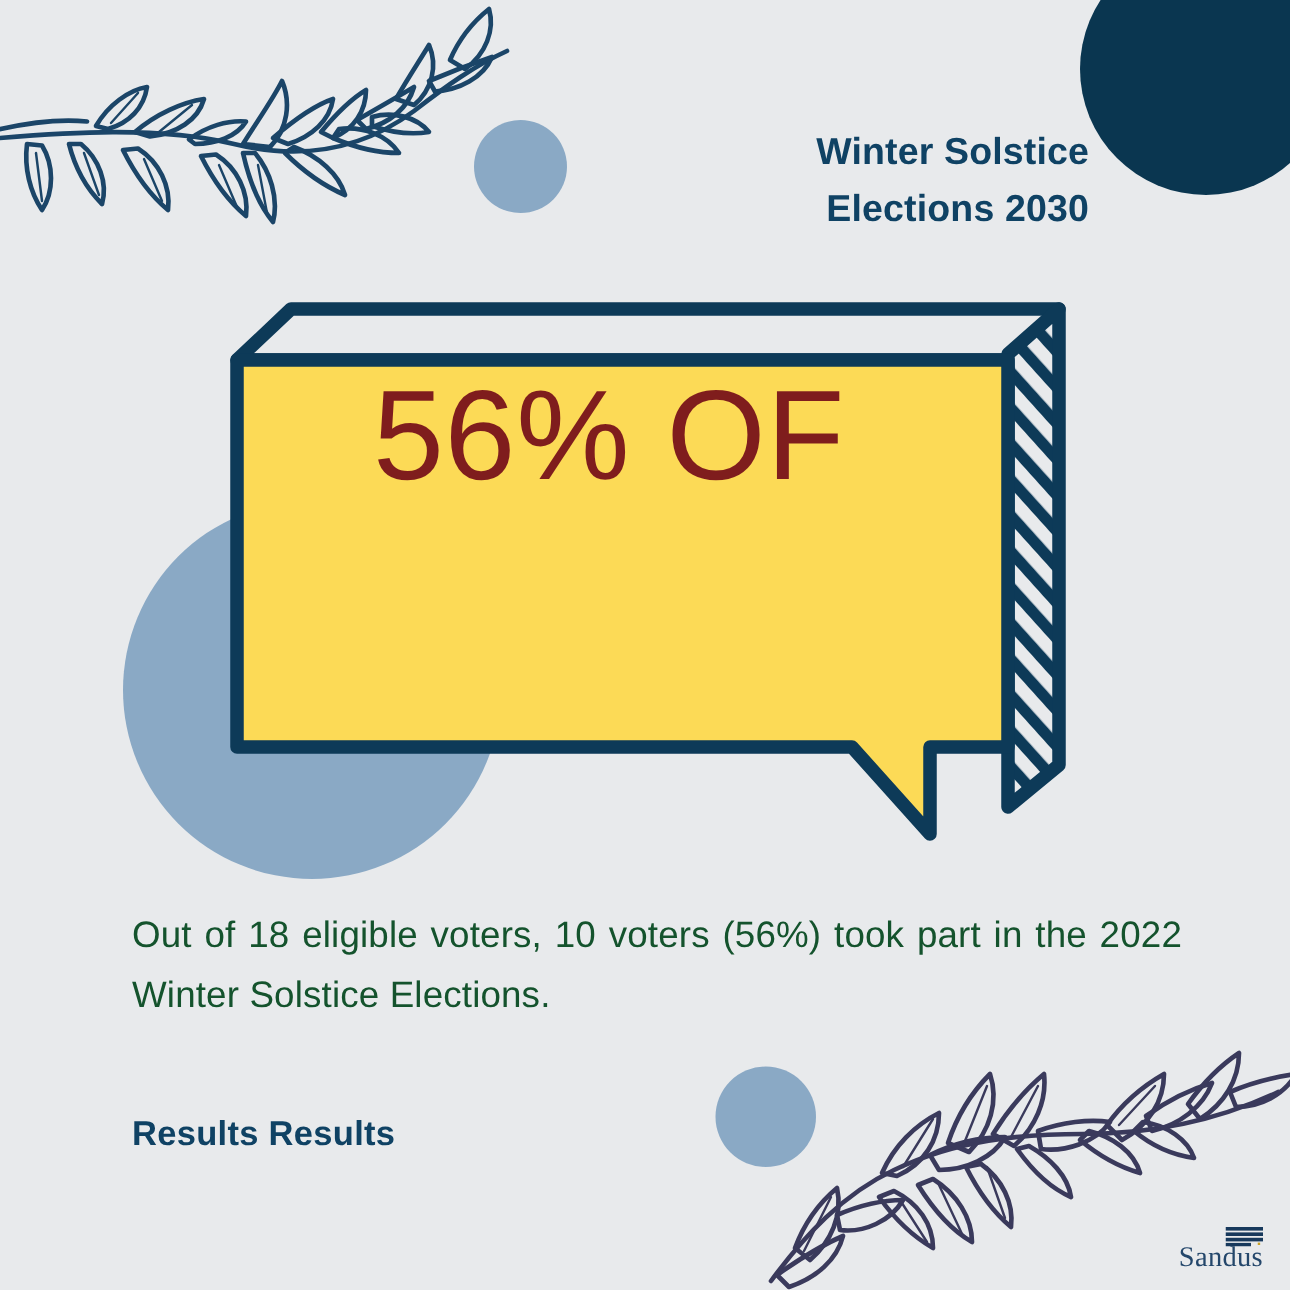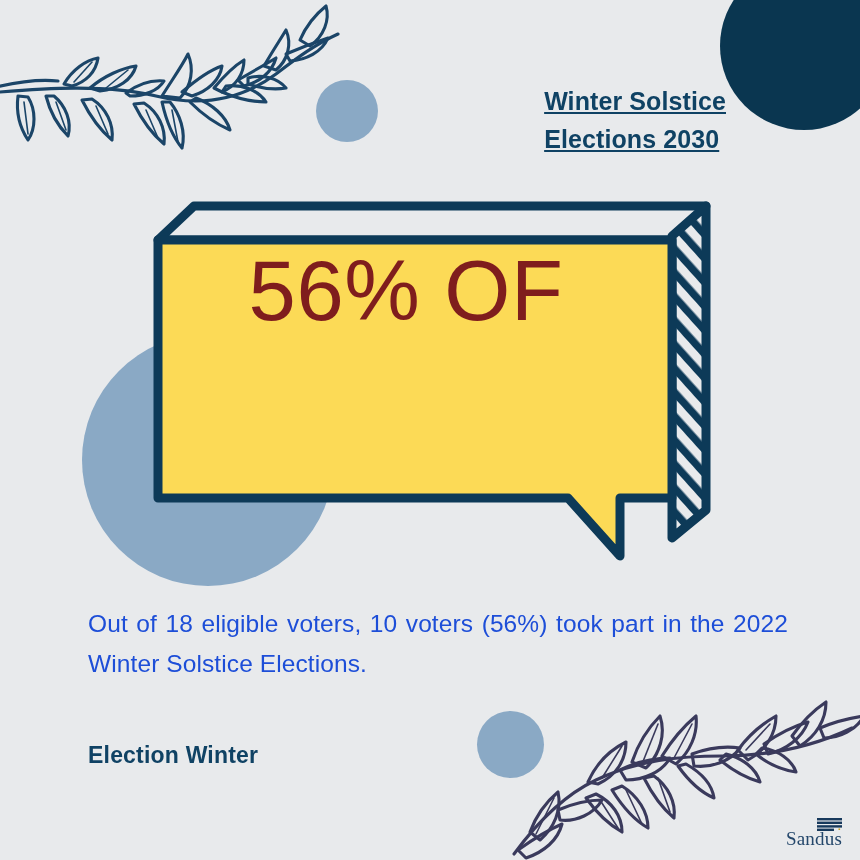--- a/index.html
+++ b/index.html
@@ -66,27 +66,26 @@
   }
   #branch-top-left { left: -14px; top: -4px; }
   #branch-bottom-right { left: 492px; top: 684px; }
 
   
   #headline {
     position: absolute;
     right: 134px;
     top: 82px;
     z-index: 5;
-    text-align: left;
+    text-align: right;
     color: #0f4264;
     font-size: 25px;
     font-weight: bold;
     line-height: 1.52;
     letter-spacing: 0.1px;
-    text-decoration: underline;
   }
   #headline .hl-line { display: block; white-space: nowrap; }
 
   
   #bubble-wrap {
     position: absolute;
     left: 150px;
     top: 198px;
     width: 580px;
     height: 370px;
@@ -109,21 +108,21 @@
   }
   #bubble-text .bl { display: block; white-space: nowrap; }
 
   
   #body-copy {
     position: absolute;
     left: 88px;
     top: 604px;
     width: 700px;
     z-index: 5;
-    color: #1d4ed8;
+    color: #14532d;
     font-size: 24.5px;
     line-height: 1.62;
     letter-spacing: 0.1px;
     text-align: justify;
     text-align-last: left;
   }
 
   
   #footer-caption {
     position: absolute;
@@ -273,21 +272,21 @@
       <path d="M8 42 L522 42 L522 300 L470 300 L470 358 L418 300 L8 300 Z" fill="#fcda56" stroke="#0d3a58" stroke-width="9" stroke-linejoin="round"></path>
     </svg>
 
     <div id="bubble-text">
       <span class="bl">56% OF</span>
     </div>
   </div>
 
   <div id="body-copy">Out of 18 eligible voters, 10 voters (56%) took part in the 2022 Winter Solstice Elections.</div>
 
-  <div id="footer-caption">Election Winter</div>
+  <div id="footer-caption">Results Results</div>
 
   <div id="logo">
     <div id="logo-wordmark">Sandus</div>
     <svg id="logo-emblem" viewBox="0 0 25 13">
       <rect x="0" y="0" width="25" height="2.4" fill="#17395c"></rect>
       <rect x="0" y="3.6" width="25" height="2.4" fill="#17395c"></rect>
       <rect x="0" y="7.2" width="25" height="2.4" fill="#17395c"></rect>
       <rect x="0" y="10.6" width="17" height="2.4" fill="#17395c"></rect>
       <rect x="21.5" y="10.4" width="1.6" height="1.6" fill="#c9a227"></rect>
     </svg>

